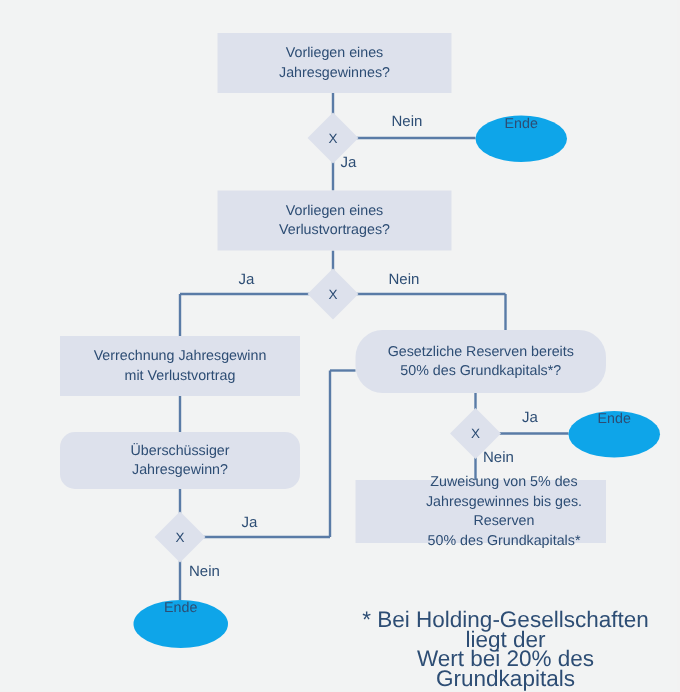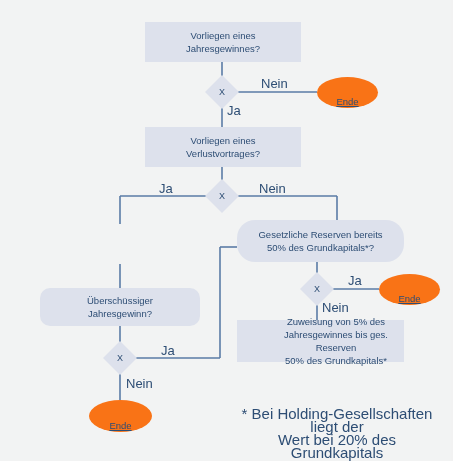--- a/index.html
+++ b/index.html
@@ -31,30 +31,29 @@
     align-items: center;
     justify-content: center;
     text-align: center;
     font-size: 9.5px;
     line-height: 13px;
     box-sizing: border-box;
     padding: 2px 4px;
   }
   .node-ellipse {
     position: absolute;
-    background: #f97316;
+    background: #0ea5e9;
     color: #2d4d74;
     border-radius: 50%;
     display: flex;
-    align-items: flex-end;
+    align-items: flex-start;
     justify-content: center;
     text-align: center;
     font-size: 9.5px;
     line-height: 12px;
-    text-decoration: underline;
   }
   .node-diamond {
     position: absolute;
     width: 24px;
     height: 24px;
     background: #dde1ec;
     transform: rotate(45deg);
   }
   .diamond-wrap {
     position: absolute;
@@ -69,21 +68,21 @@
     top: 0;
     display: flex;
     align-items: center;
     justify-content: center;
     font-size: 9px;
     color: #2d4d74;
     z-index: 2;
   }
   .edge-label {
     position: absolute;
-    font-size: 13px;
+    font-size: 10px;
     color: #2d4d74;
     white-space: nowrap;
   }
   .footnote {
     position: absolute;
     font-size: 15px;
     line-height: 13px;
     color: #2d4d74;
     text-align: center;
     white-space: pre-line;
@@ -150,20 +149,24 @@
 Verlustvortrages?</span>
   </div>
 
   <div class="diamond-wrap" style="left:210px; top:184px;">
     <div class="node-diamond"></div>
     <div class="diamond-label">X</div>
   </div>
   <div class="edge-label" style="left:159px; top:181px;">Ja</div>
   <div class="edge-label" style="left:259px; top:181px;">Nein</div>
 
+  <div class="node-box" style="left:40px; top:224px; width:160px; height:40px;">
+    <span style="white-space:pre-line;">Verrechnung Jahresgewinn
+mit Verlustvortrag</span>
+  </div>
 
   <div class="node-box" style="left:40px; top:288px; width:160px; height:38px;border-radius:10px;">
     <span style="white-space:pre-line;">Überschüssiger
 Jahresgewinn?</span>
   </div>
 
   <div class="diamond-wrap" style="left:108px; top:346px;">
     <div class="node-diamond"></div>
     <div class="diamond-label">X</div>
   </div>

